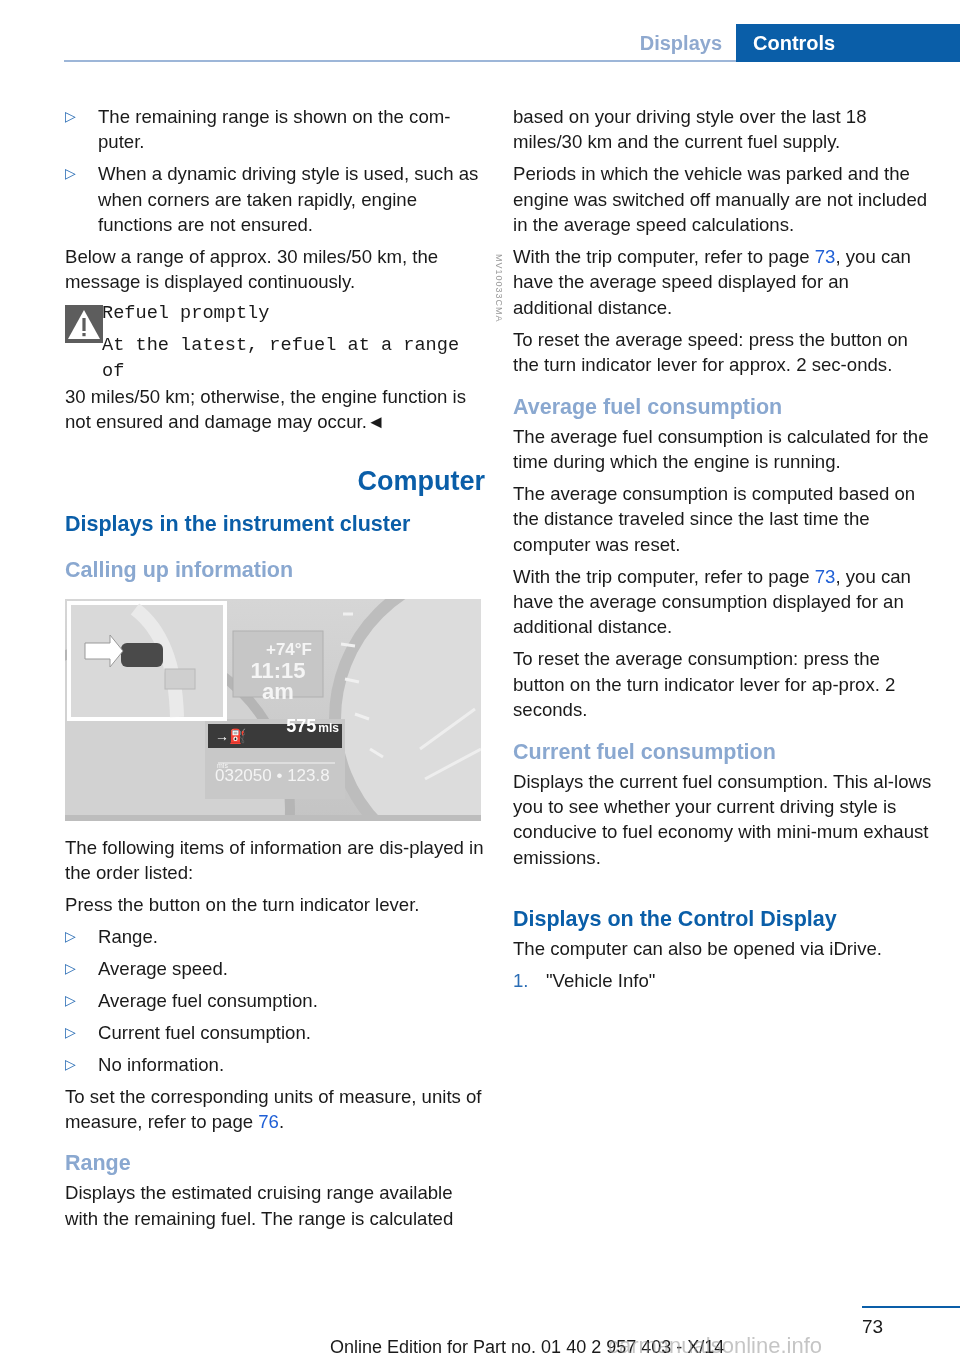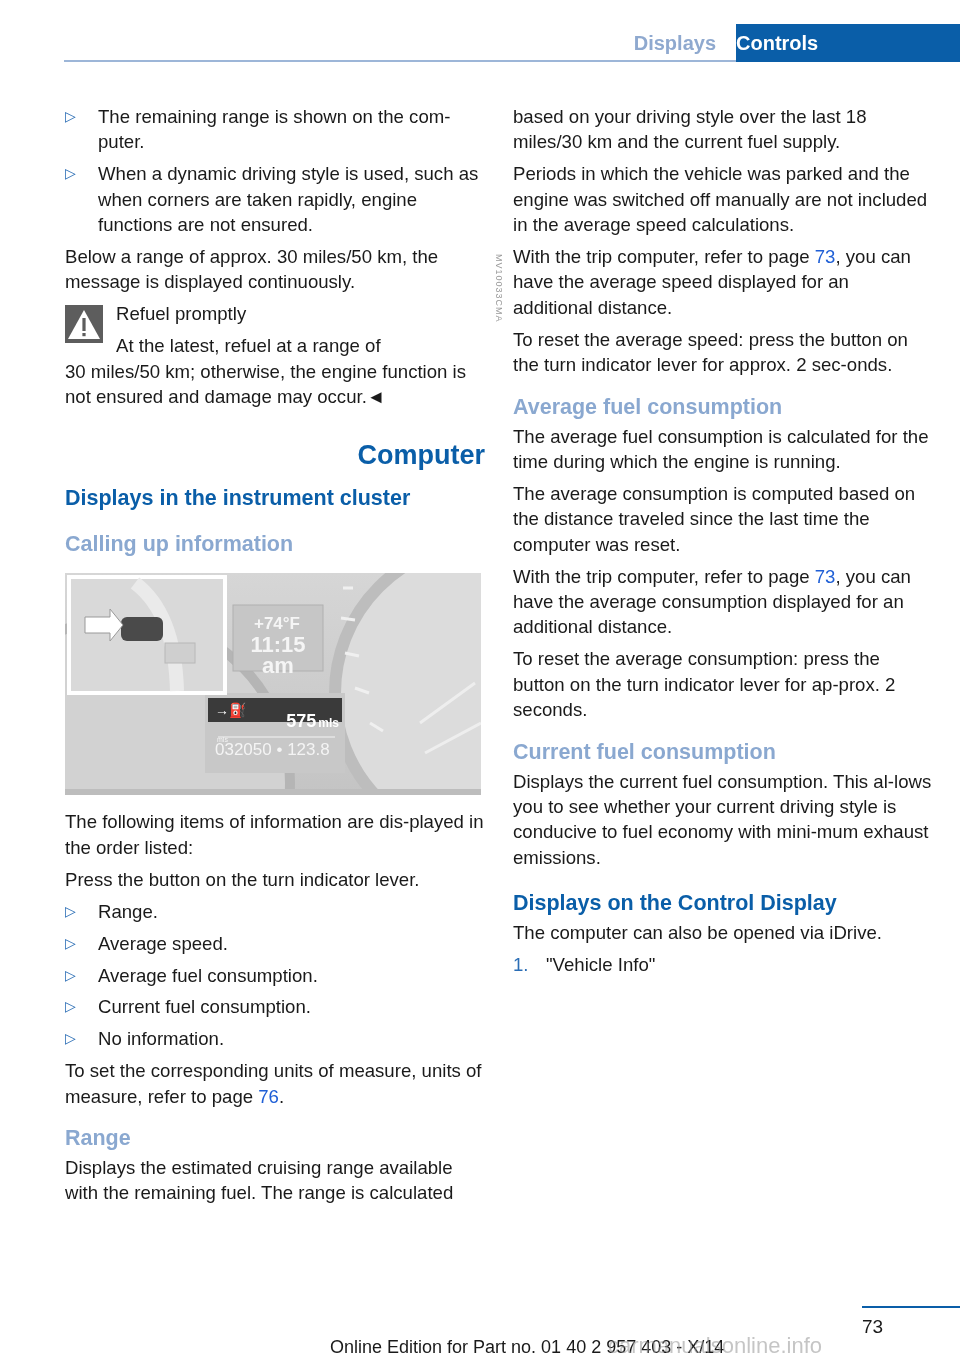--- a/index.html
+++ b/index.html
@@ -4,38 +4,38 @@
 <style>
   html, body { margin: 0; padding: 0; }
   body {
     width: 960px; height: 1362px; position: relative; overflow: hidden;
     background: #ffffff; color: #1a1a1a;
     font-family: "Liberation Sans", sans-serif;
   }
   
   .hdr-line { position: absolute; left: 64px; top: 60px; width: 896px; height: 2px; background: #9db6d8; }
   .tab-displays { position: absolute; left: 620px; top: 24px; width: 116px; height: 38px;
-    color: #8fa9cf; font-weight: bold; font-size: 20px; line-height: 38px; text-align: right; padding-right: 20px; box-sizing: border-box; }
+    color: #8fa9cf; font-weight: bold; font-size: 20px; line-height: 38px; text-align: right; padding-right: 14px; box-sizing: border-box; }
   .tab-controls { position: absolute; left: 736px; top: 24px; width: 224px; height: 38px; background: #0a5ea8;
-    color: #fff; font-weight: bold; font-size: 20px; line-height: 38px; box-sizing: border-box; }
+    color: #fff; font-weight: bold; font-size: 20px; line-height: 38px; padding-left: 17px; box-sizing: border-box; }
 
   .col { position: absolute; top: 104px; font-size: 18.6px; line-height: 25.4px; }
   .col-left { left: 65px; width: 420px; }
   .col-right { left: 513px; width: 420px; }
 
   p { margin: 0 0 6.5px 0; }
   .bul { display: flex; margin-bottom: 6.5px; }
   .bul .mk { width: 33px; flex: none; color: #2a6db5; font-size: 14px; line-height: 25.4px; }
   .bul .tx { flex: 1; }
   .num { display: flex; margin-bottom: 6.5px; }
   .num .mk { width: 33px; flex: none; color: #2a6db5; }
 
   .warn { position: relative; margin-bottom: 6px; }
   .warn-icon { position: absolute; left: 0; top: 4px; width: 38px; height: 38px; background: #5d5d5d; }
-  .warn .first { padding-left: 51px; }
+  .warn .first { padding-left: 37px; font-family: Liberation Mono, monospace; }
 
   .h1 { color: #0a5ea8; font-weight: bold; font-size: 27px; line-height: 36px; margin: 28px 0 12px 4px; text-align: right; }
   .h2 { color: #0a5ea8; font-weight: bold; font-size: 21.5px; line-height: 26px; margin: 0 0 20px 0; }
   .h3 { color: #8aa8d0; font-weight: bold; font-size: 21.5px; line-height: 26px; margin: 16px 0 4px 0; }
   .link { color: #1f5fd6; }
 
   .figure { position: relative; width: 416px; height: 222px; margin: 16px 0 14px 0; background: #d8d8d8; overflow: hidden; }
   .fig-code { position: absolute; left: 421px; top: 150px; font-size: 9px; color: #9a9a9a; writing-mode: vertical-rl; letter-spacing: 1px; }
 
   .footer-line { position: absolute; left: 862px; top: 1306px; width: 98px; height: 2px; background: #0a5ea8; }
@@ -108,24 +108,24 @@
       <line x1="153" y1="164" x2="270" y2="164" stroke="#f4f4f4" stroke-width="1"></line>
 
       <rect x="2" y="2" width="160" height="120" fill="#ffffff"></rect>
       <rect x="6" y="6" width="152" height="112" fill="#d9d9d9"></rect>
       <path d="M70 10 Q110 40 112 118" fill="none" stroke="#eaeaea" stroke-width="14"></path>
       <rect x="56" y="44" width="42" height="24" rx="6" fill="#4a4a4a"></rect>
       <polygon points="20,44 45,44 45,36 58,52 45,68 45,60 20,60" fill="#ffffff" stroke="#999" stroke-width="1"></polygon>
       <rect x="100" y="70" width="30" height="20" fill="#cfcfcf" stroke="#b8b8b8"></rect>
       <rect x="0" y="216" width="416" height="6" fill="#bdbdbd"></rect>
     </svg>
-    <div style="position:absolute;left:168px;top:40px;width:88px;text-align:center;color:#f5f5f5;font-weight:bold;font-size:17px;line-height:21px;">+74°F</div>
+    <div style="position:absolute;left:180px;top:40px;width:88px;text-align:center;color:#f5f5f5;font-weight:bold;font-size:17px;line-height:21px;">+74°F</div>
     <div style="position:absolute;left:168px;top:61px;width:90px;text-align:center;color:#f5f5f5;font-weight:bold;font-size:22px;line-height:21px;">11:15 am</div>
     <div style="position:absolute;left:150px;top:126px;color:#fff;font-size:14px;line-height:22px;">→⛽</div>
-    <div style="position:absolute;left:210px;top:136px;width:64px;text-align:right;color:#fff;font-weight:bold;font-size:18px;line-height:24px;">
+    <div style="position:absolute;left:210px;top:115px;width:64px;text-align:right;color:#fff;font-weight:bold;font-size:18px;line-height:24px;">
       <span>575</span><span style="font-size:12px;margin-left:2px">mls</span>
     </div>
     <div style="position:absolute;left:152px;top:154px;color:#f4f4f4;font-size:7px;">mls</div>
     <div style="position:absolute;left:150px;top:166px;width:126px;text-align:left;color:#f4f4f4;font-size:17px;line-height:22px;">032050 • 123.8</div>
   </div>
   <div class="fig-code">MV10033CMA</div>
 
   <p>The following items of information are dis-played in the order listed:</p>
   <p>Press the button on the turn indicator lever.</p>
   <div class="bul">
@@ -163,21 +163,21 @@
 
   <div class="h3">Average fuel consumption</div>
   <p>The average fuel consumption is calculated for the time during which the engine is running.</p>
   <p>The average consumption is computed based on the distance traveled since the last time the computer was reset.</p>
   <p><span>With the trip computer, refer to page </span><span class="link">73</span><span>, you can have the average consumption displayed for an additional distance.</span></p>
   <p>To reset the average consumption: press the button on the turn indicator lever for ap-prox. 2 seconds.</p>
 
   <div class="h3">Current fuel consumption</div>
   <p>Displays the current fuel consumption. This al-lows you to see whether your current driving style is conducive to fuel economy with mini-mum exhaust emissions.</p>
 
-  <div class="h2" style="margin:20px 0 4px 0">Displays on the Control Display</div>
+  <div class="h2" style="margin:36px 0 4px 0">Displays on the Control Display</div>
   <p>The computer can also be opened via iDrive.</p>
   <div class="num">
     <span class="mk">1.</span>
     <span>"Vehicle Info"</span>
   </div>
 </div>
 
 <div class="footer-line"></div>
 <div class="page-num">73</div>
 <div class="footer-text">Online Edition for Part no. 01 40 2 957 403 - X/14</div>

